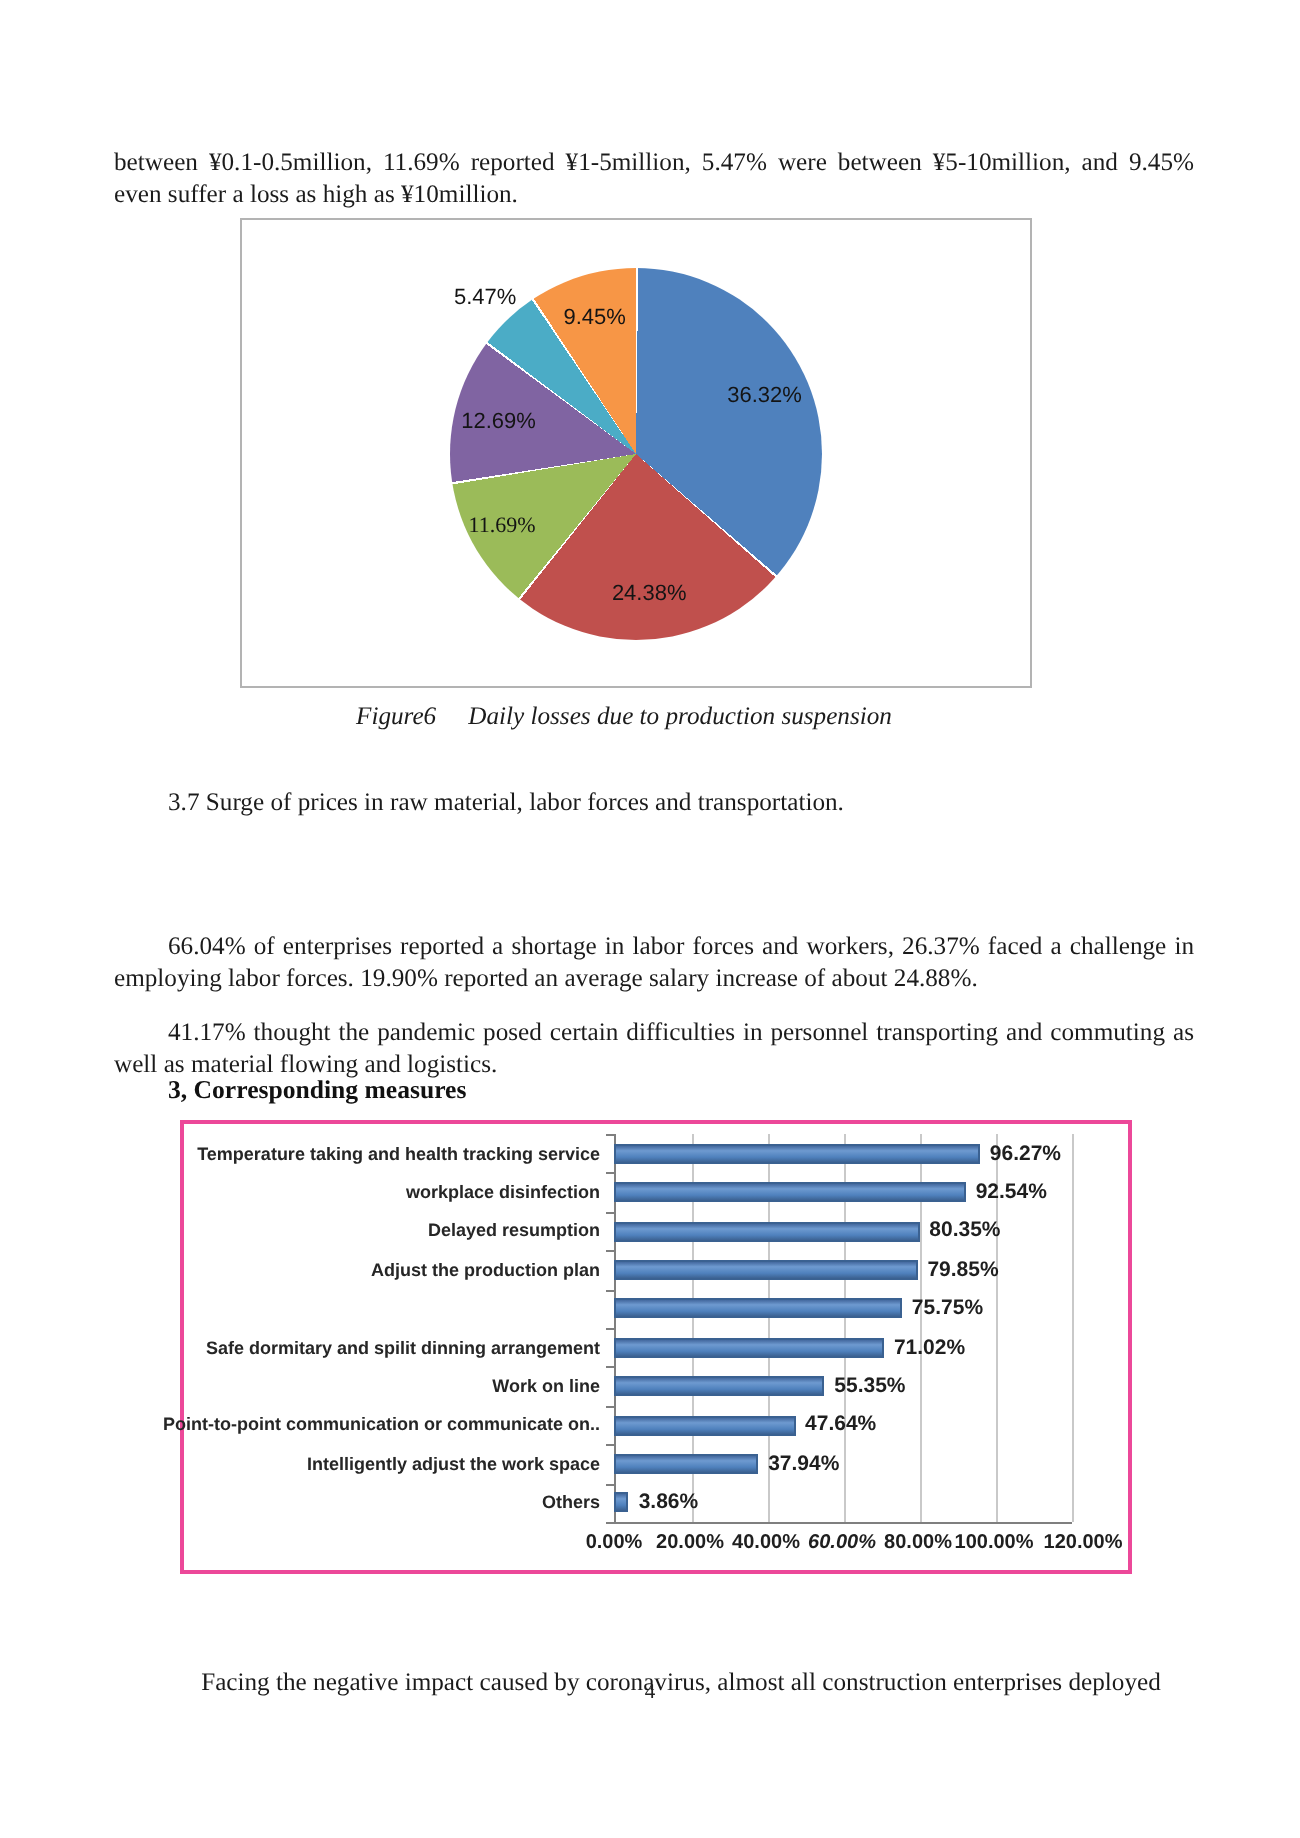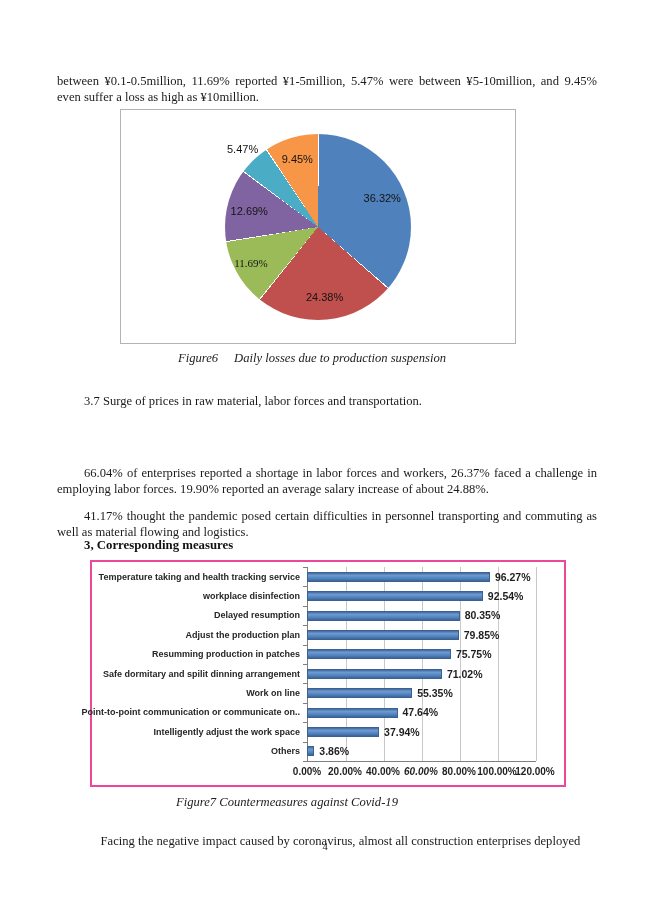--- a/index.html
+++ b/index.html
@@ -158,21 +158,20 @@
       <div class="bar-value" style="left: 402.913px; top: 5px; height: 19.4px;">96.27%</div>
       <div class="bar-cat-label" style="right: 264px; top: 24.4px; height: 19.4px;">workplace disinfection</div>
       <div class="hbar" style="left: 215px; top: 29.1px; width: 175.826px;"></div>
       <div class="bar-value" style="left: 395.826px; top: 24.4px; height: 19.4px;">92.54%</div>
       <div class="bar-cat-label" style="right: 264px; top: 43.8px; height: 19.4px;">Delayed resumption</div>
       <div class="hbar" style="left: 215px; top: 48.5px; width: 152.665px;"></div>
       <div class="bar-value" style="left: 372.665px; top: 43.8px; height: 19.4px;">80.35%</div>
       <div class="bar-cat-label" style="right: 264px; top: 63.2px; height: 19.4px;">Adjust the production plan</div>
       <div class="hbar" style="left: 215px; top: 67.9px; width: 151.715px;"></div>
       <div class="bar-value" style="left: 371.715px; top: 63.2px; height: 19.4px;">79.85%</div>
-      <div class="bar-cat-label" style="right: 264px; top: 82.6px; height: 19.4px;">Resumming production in patches</div>
       <div class="hbar" style="left: 215px; top: 87.3px; width: 143.925px;"></div>
       <div class="bar-value" style="left: 363.925px; top: 82.6px; height: 19.4px;">75.75%</div>
       <div class="bar-cat-label" style="right: 264px; top: 102px; height: 19.4px;">Safe dormitary and spilit dinning arrangement</div>
       <div class="hbar" style="left: 215px; top: 106.7px; width: 134.938px;"></div>
       <div class="bar-value" style="left: 354.938px; top: 102px; height: 19.4px;">71.02%</div>
       <div class="bar-cat-label" style="right: 264px; top: 121.4px; height: 19.4px;">Work on line</div>
       <div class="hbar" style="left: 215px; top: 126.1px; width: 105.165px;"></div>
       <div class="bar-value" style="left: 325.165px; top: 121.4px; height: 19.4px;">55.35%</div>
       <div class="bar-cat-label" style="right: 264px; top: 140.8px; height: 19.4px;">Point-to-point communication or communicate on..</div>
       <div class="hbar" style="left: 215px; top: 145.5px; width: 90.516px;"></div>
@@ -182,22 +181,21 @@
       <div class="bar-value" style="left: 292.086px; top: 160.2px; height: 19.4px;">37.94%</div>
       <div class="bar-cat-label" style="right: 264px; top: 179.6px; height: 19.4px;">Others</div>
       <div class="hbar" style="left: 215px; top: 184.3px; width: 7.334px;"></div>
       <div class="bar-value" style="left: 227.334px; top: 179.6px; height: 19.4px;">3.86%</div>
       <div class="x-label" style="left: 215px; top: 204px;">0.00%</div>
       <div class="x-label" style="left: 253px; top: 204px;">20.00%</div>
       <div class="x-label" style="left: 291px; top: 204px;">40.00%</div>
       <div class="x-label" style="left: 329px; top: 204px; font-style: italic;">60.00%</div>
       <div class="x-label" style="left: 367px; top: 204px;">80.00%</div>
       <div class="x-label" style="left: 405px; top: 204px;">100.00%</div>
-      <div class="x-label" style="left: 443px; top: 204px;">120.00%</div>
+      <div class="x-label" style="left: 443px; top: 204px; padding-left: 13px;">120.00%</div>
     </div>
 
-  <div class="caption" style="top:795px;left:57px;width:460px;">Figure7 Countermeasures against Covid-19</div>
 
   <p class="para indent" style="top:820px;text-align:center;">Facing the negative impact caused by coronavirus, almost all construction enterprises deployed</p>
 
   <div class="page-number" style="top:841px;">4</div>
 
 </div>
 
 </body></html>

